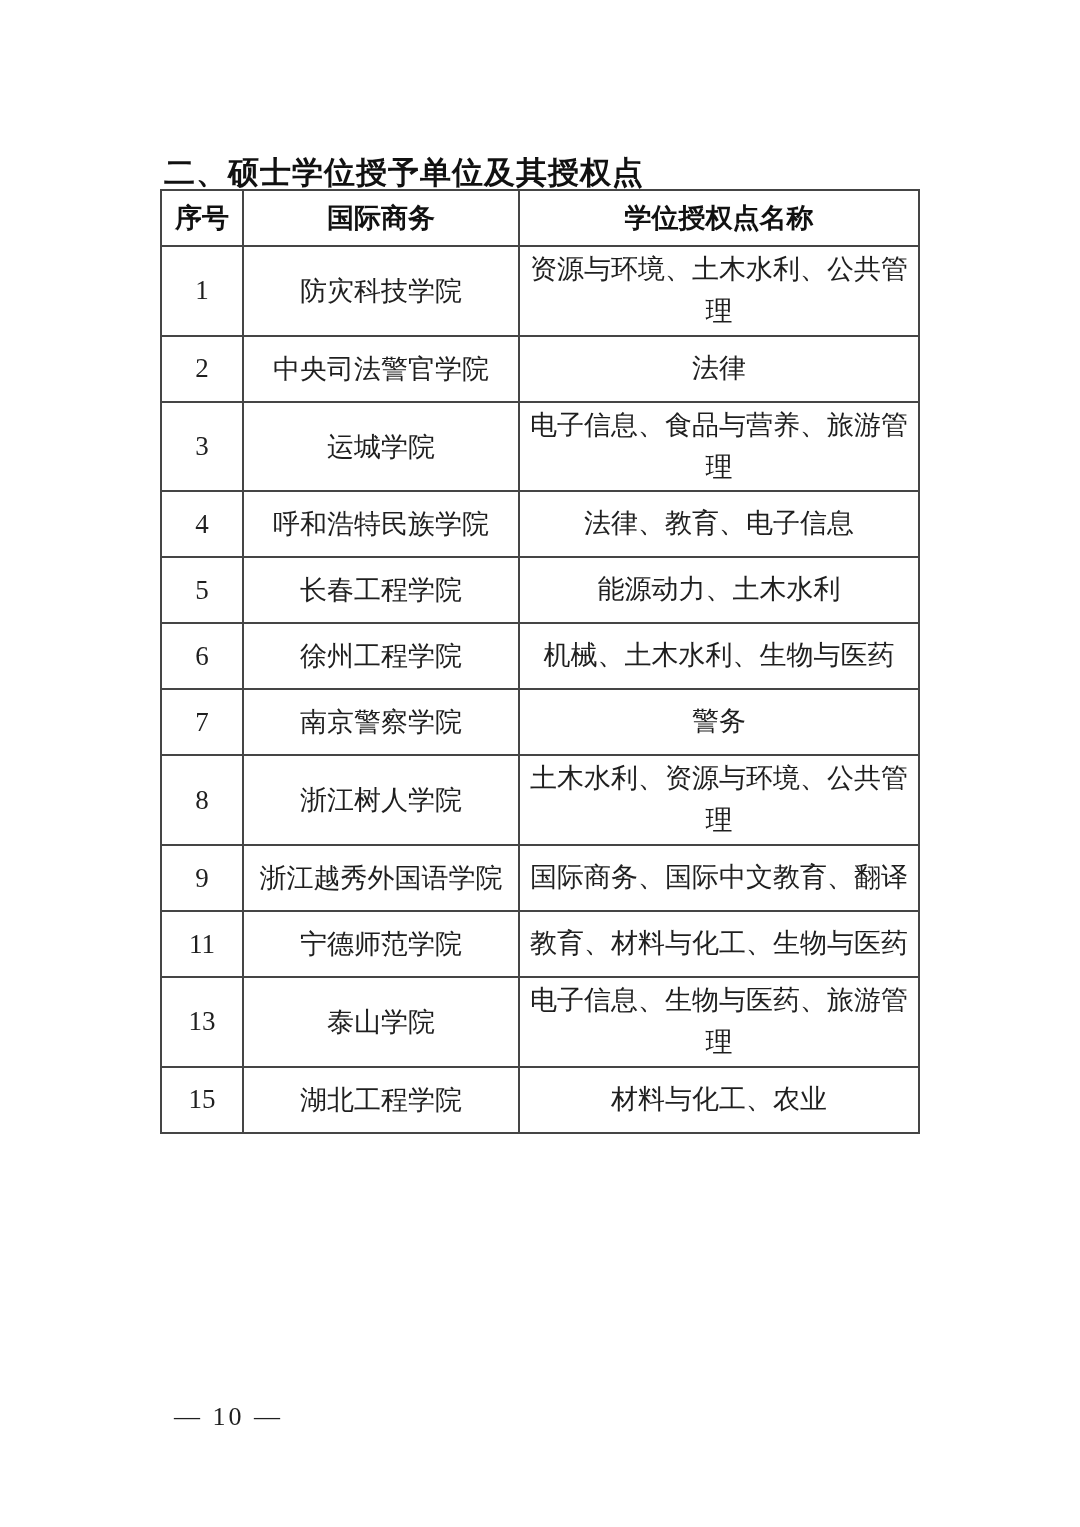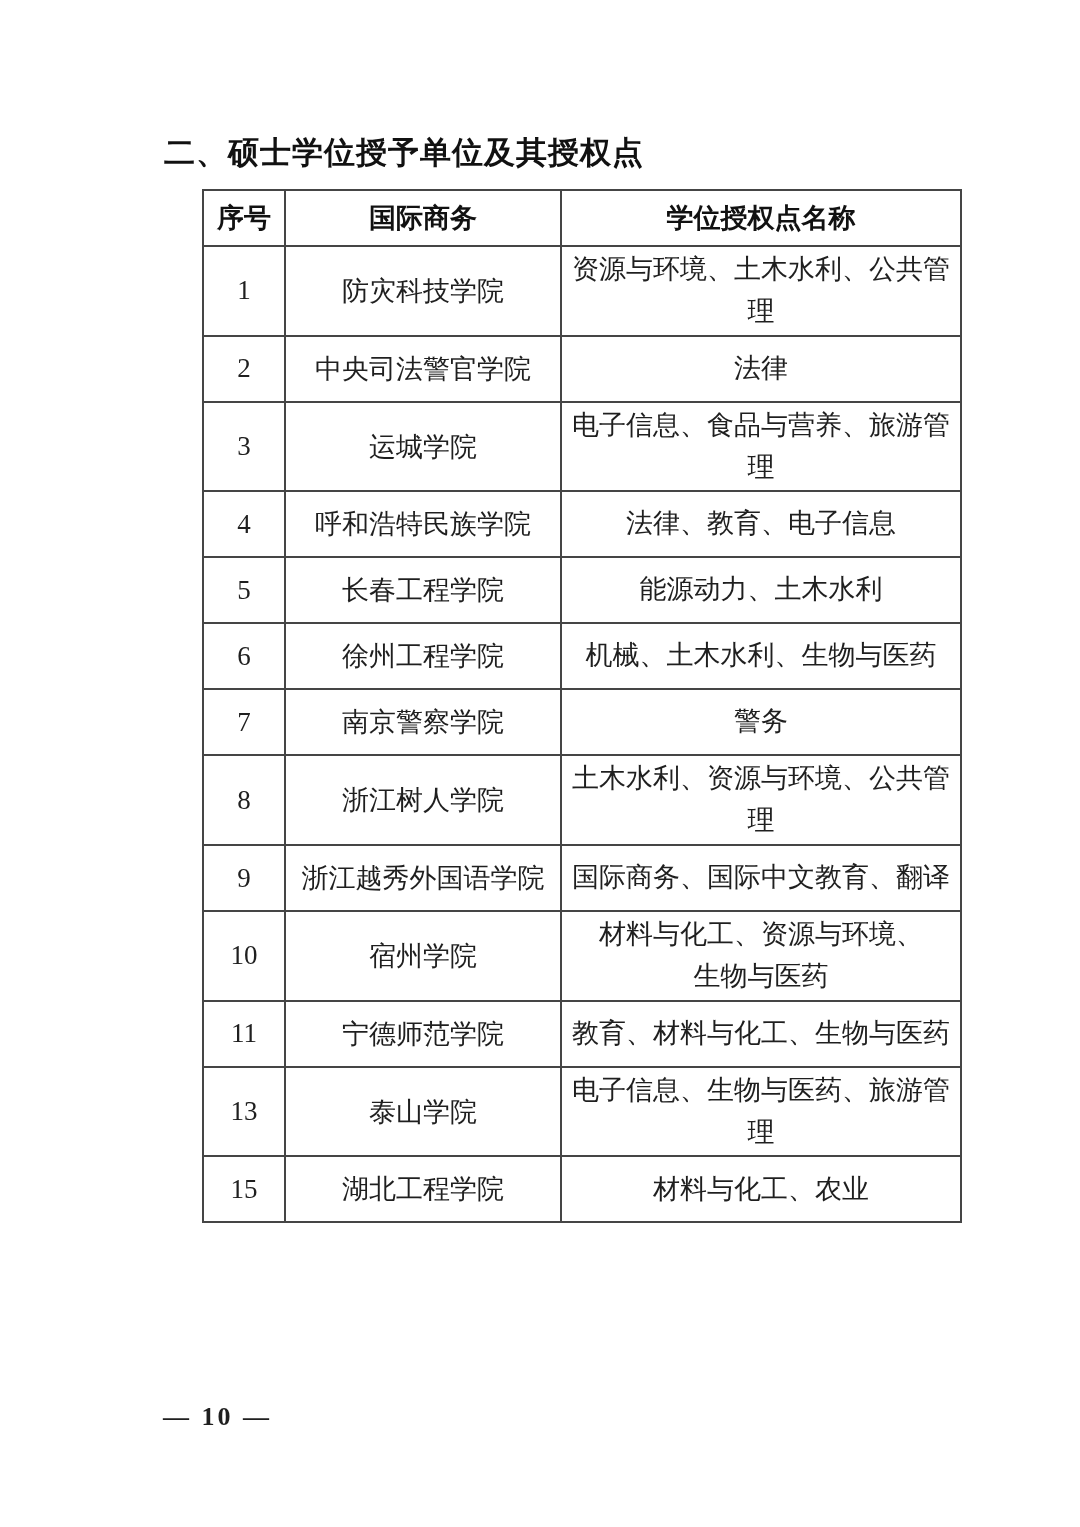--- a/index.html
+++ b/index.html
@@ -8,37 +8,36 @@
     width: 1080px;
     height: 1527px;
     position: relative;
     font-family: "Liberation Serif", serif;
     color: var(--text, #1f1f1f);
     overflow: hidden;
   }
   .doc-title {
     position: absolute;
     left: 164px;
-    top: 132px;
+    top: 152px;
     font-family: "Liberation Sans", sans-serif;
     font-weight: bold;
     font-size: 31px;
     color: var(--title, #111111);
     letter-spacing: 1px;
     white-space: nowrap;
     text-align: center;
   }
   table.auth-table {
     position: absolute;
     left: 160px;
     top: 189px;
     width: 758px;
     border-collapse: collapse;
     table-layout: fixed;
-    margin-left: 42px;
   }
   .auth-table th,
   .auth-table td {
     border: 2px solid var(--border, #454545);
     text-align: center;
     vertical-align: middle;
     font-size: 27px;
     padding: 2px 4px;
   }
   .auth-table th {
@@ -54,27 +53,26 @@
   }
   .auth-table td.points-cell {
     white-space: pre-line;
     line-height: 1.55;
   }
   .col-no { width: 82px; }
   .col-unit { width: 276px; }
   .col-points { width: 400px; }
   .page-footer {
     position: absolute;
-    left: 163px;
+    left: 174px;
     top: 1402px;
     font-size: 26px;
     color: var(--text, #1f1f1f);
     letter-spacing: 3px;
     white-space: nowrap;
-    font-weight: bold;
   }
 </style>
 </head>
 <body>
 
 <h1 class="doc-title">二、硕士学位授予单位及其授权点</h1>
 
 <table class="auth-table">
   <colgroup>
     <col class="col-no">
@@ -128,26 +126,20 @@
         <td>8</td>
         <td>浙江树人学院</td>
         <td class="points-cell">土木水利、资源与环境、公共管理</td>
       </tr>
       <tr>
         <td>9</td>
         <td>浙江越秀外国语学院</td>
         <td class="points-cell">国际商务、国际中文教育、翻译</td>
       </tr>
       <tr>
-        <td>10</td>
-        <td>宿州学院</td>
-        <td class="points-cell">材料与化工、资源与环境、
-生物与医药</td>
-      </tr>
-      <tr>
         <td>11</td>
         <td>宁德师范学院</td>
         <td class="points-cell">教育、材料与化工、生物与医药</td>
       </tr>
       <tr>
         <td>13</td>
         <td>泰山学院</td>
         <td class="points-cell">电子信息、生物与医药、旅游管理</td>
       </tr>
       <tr>

